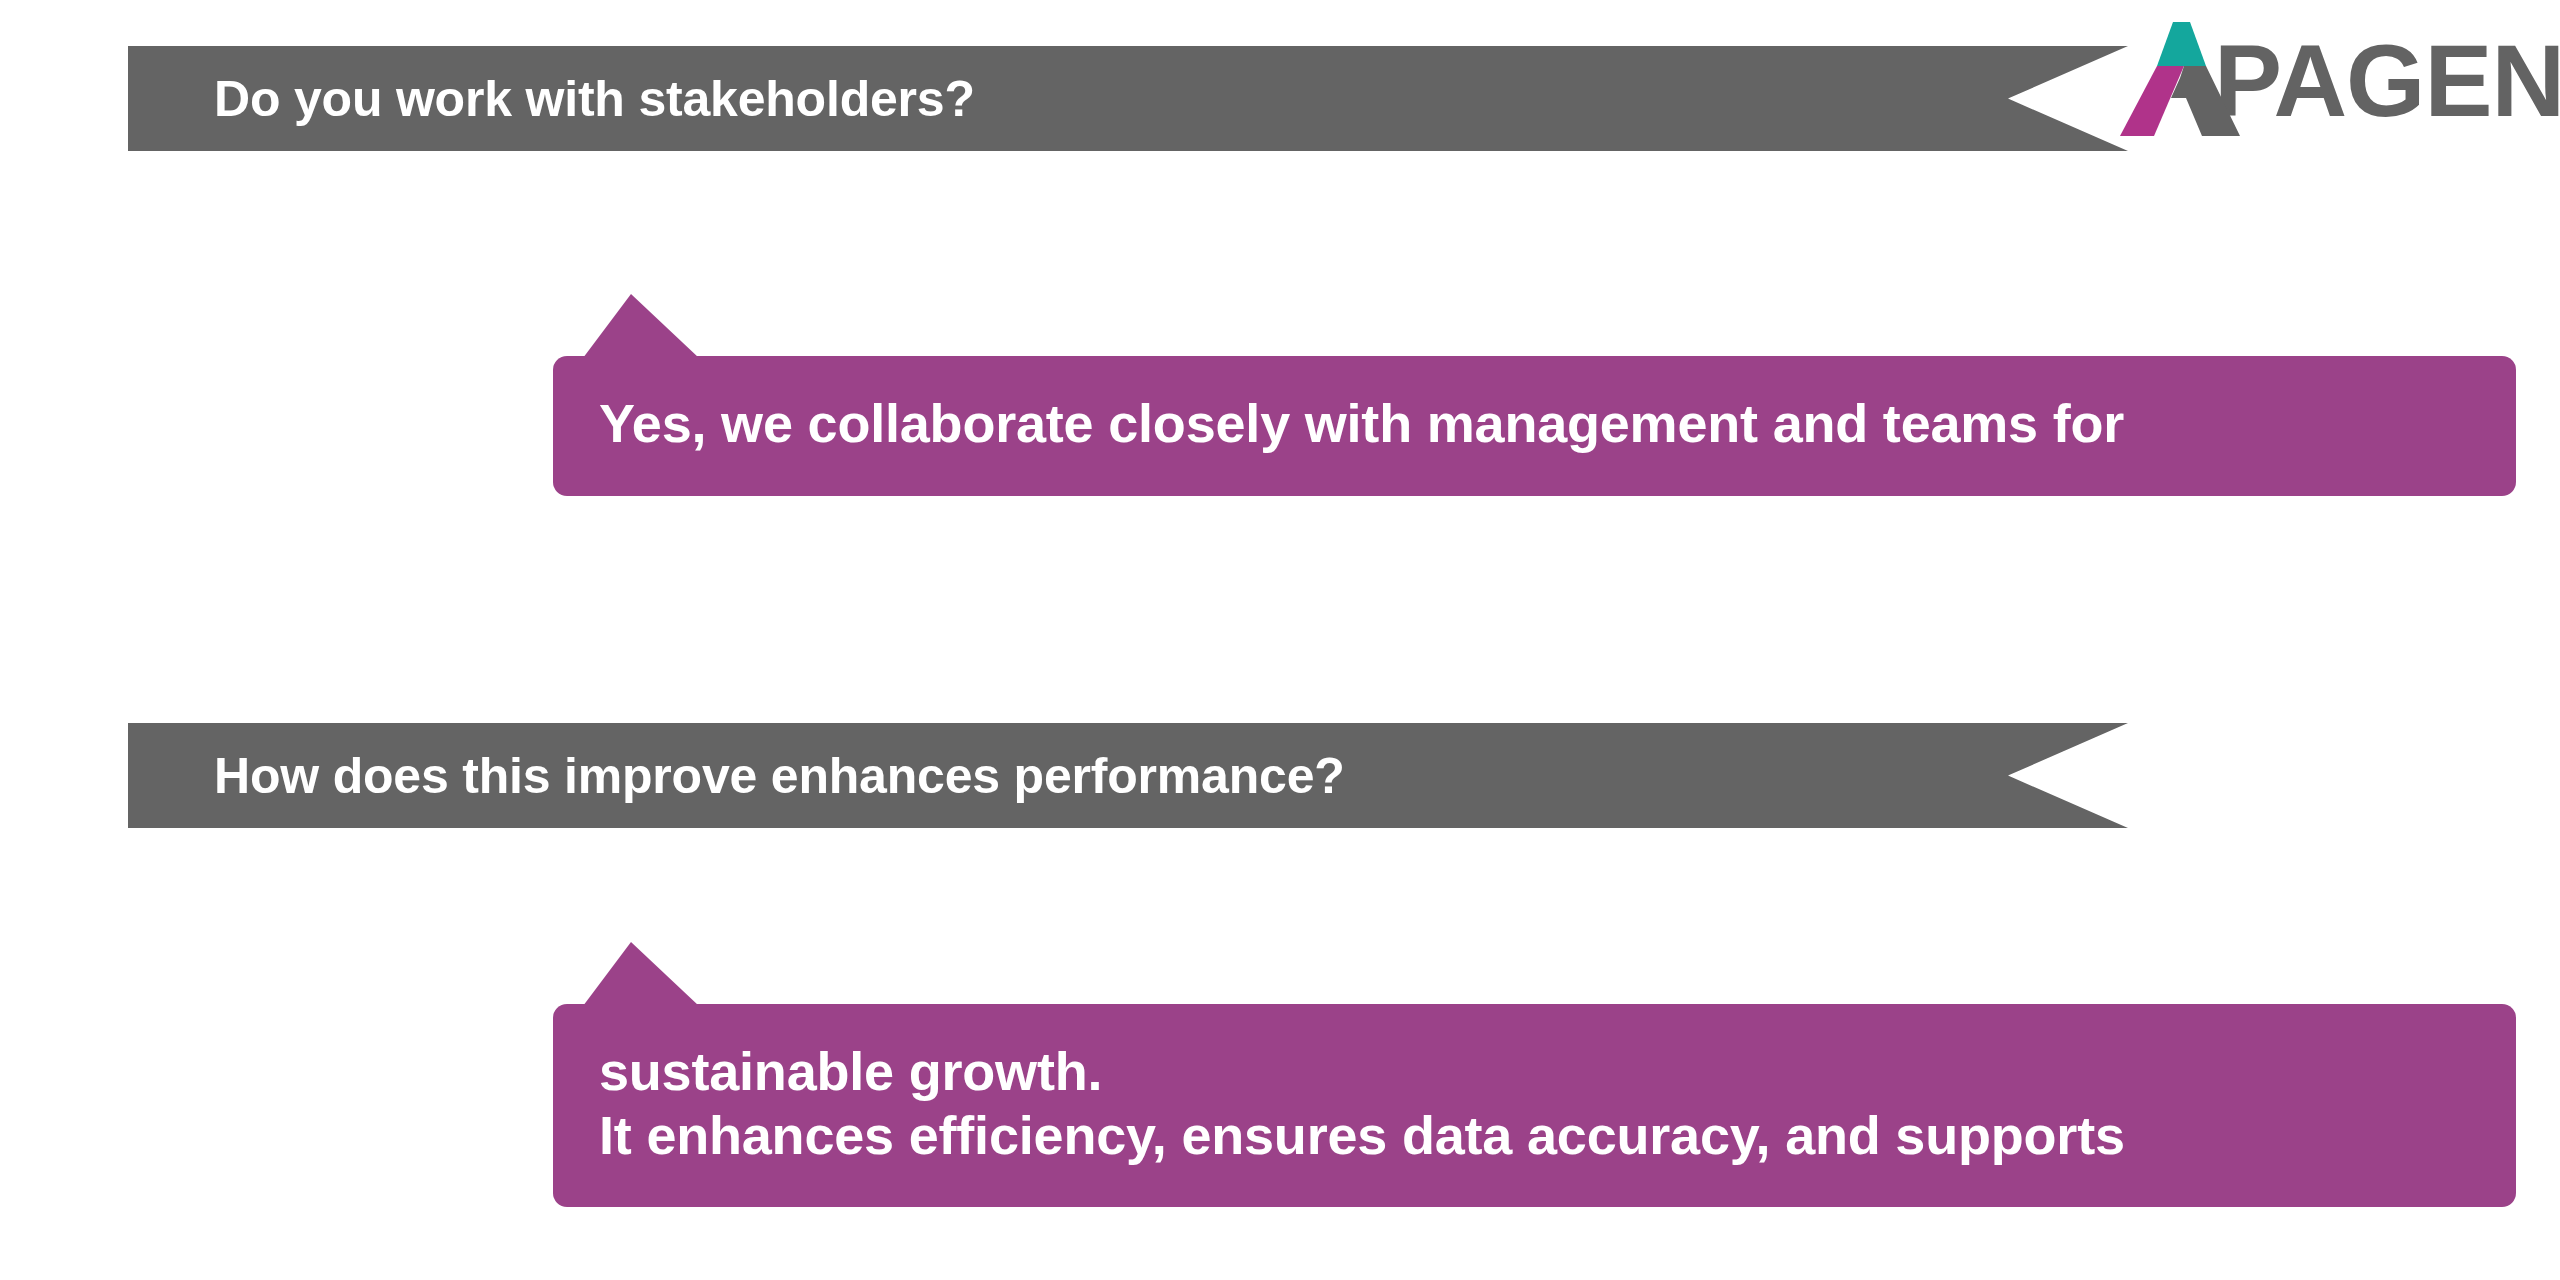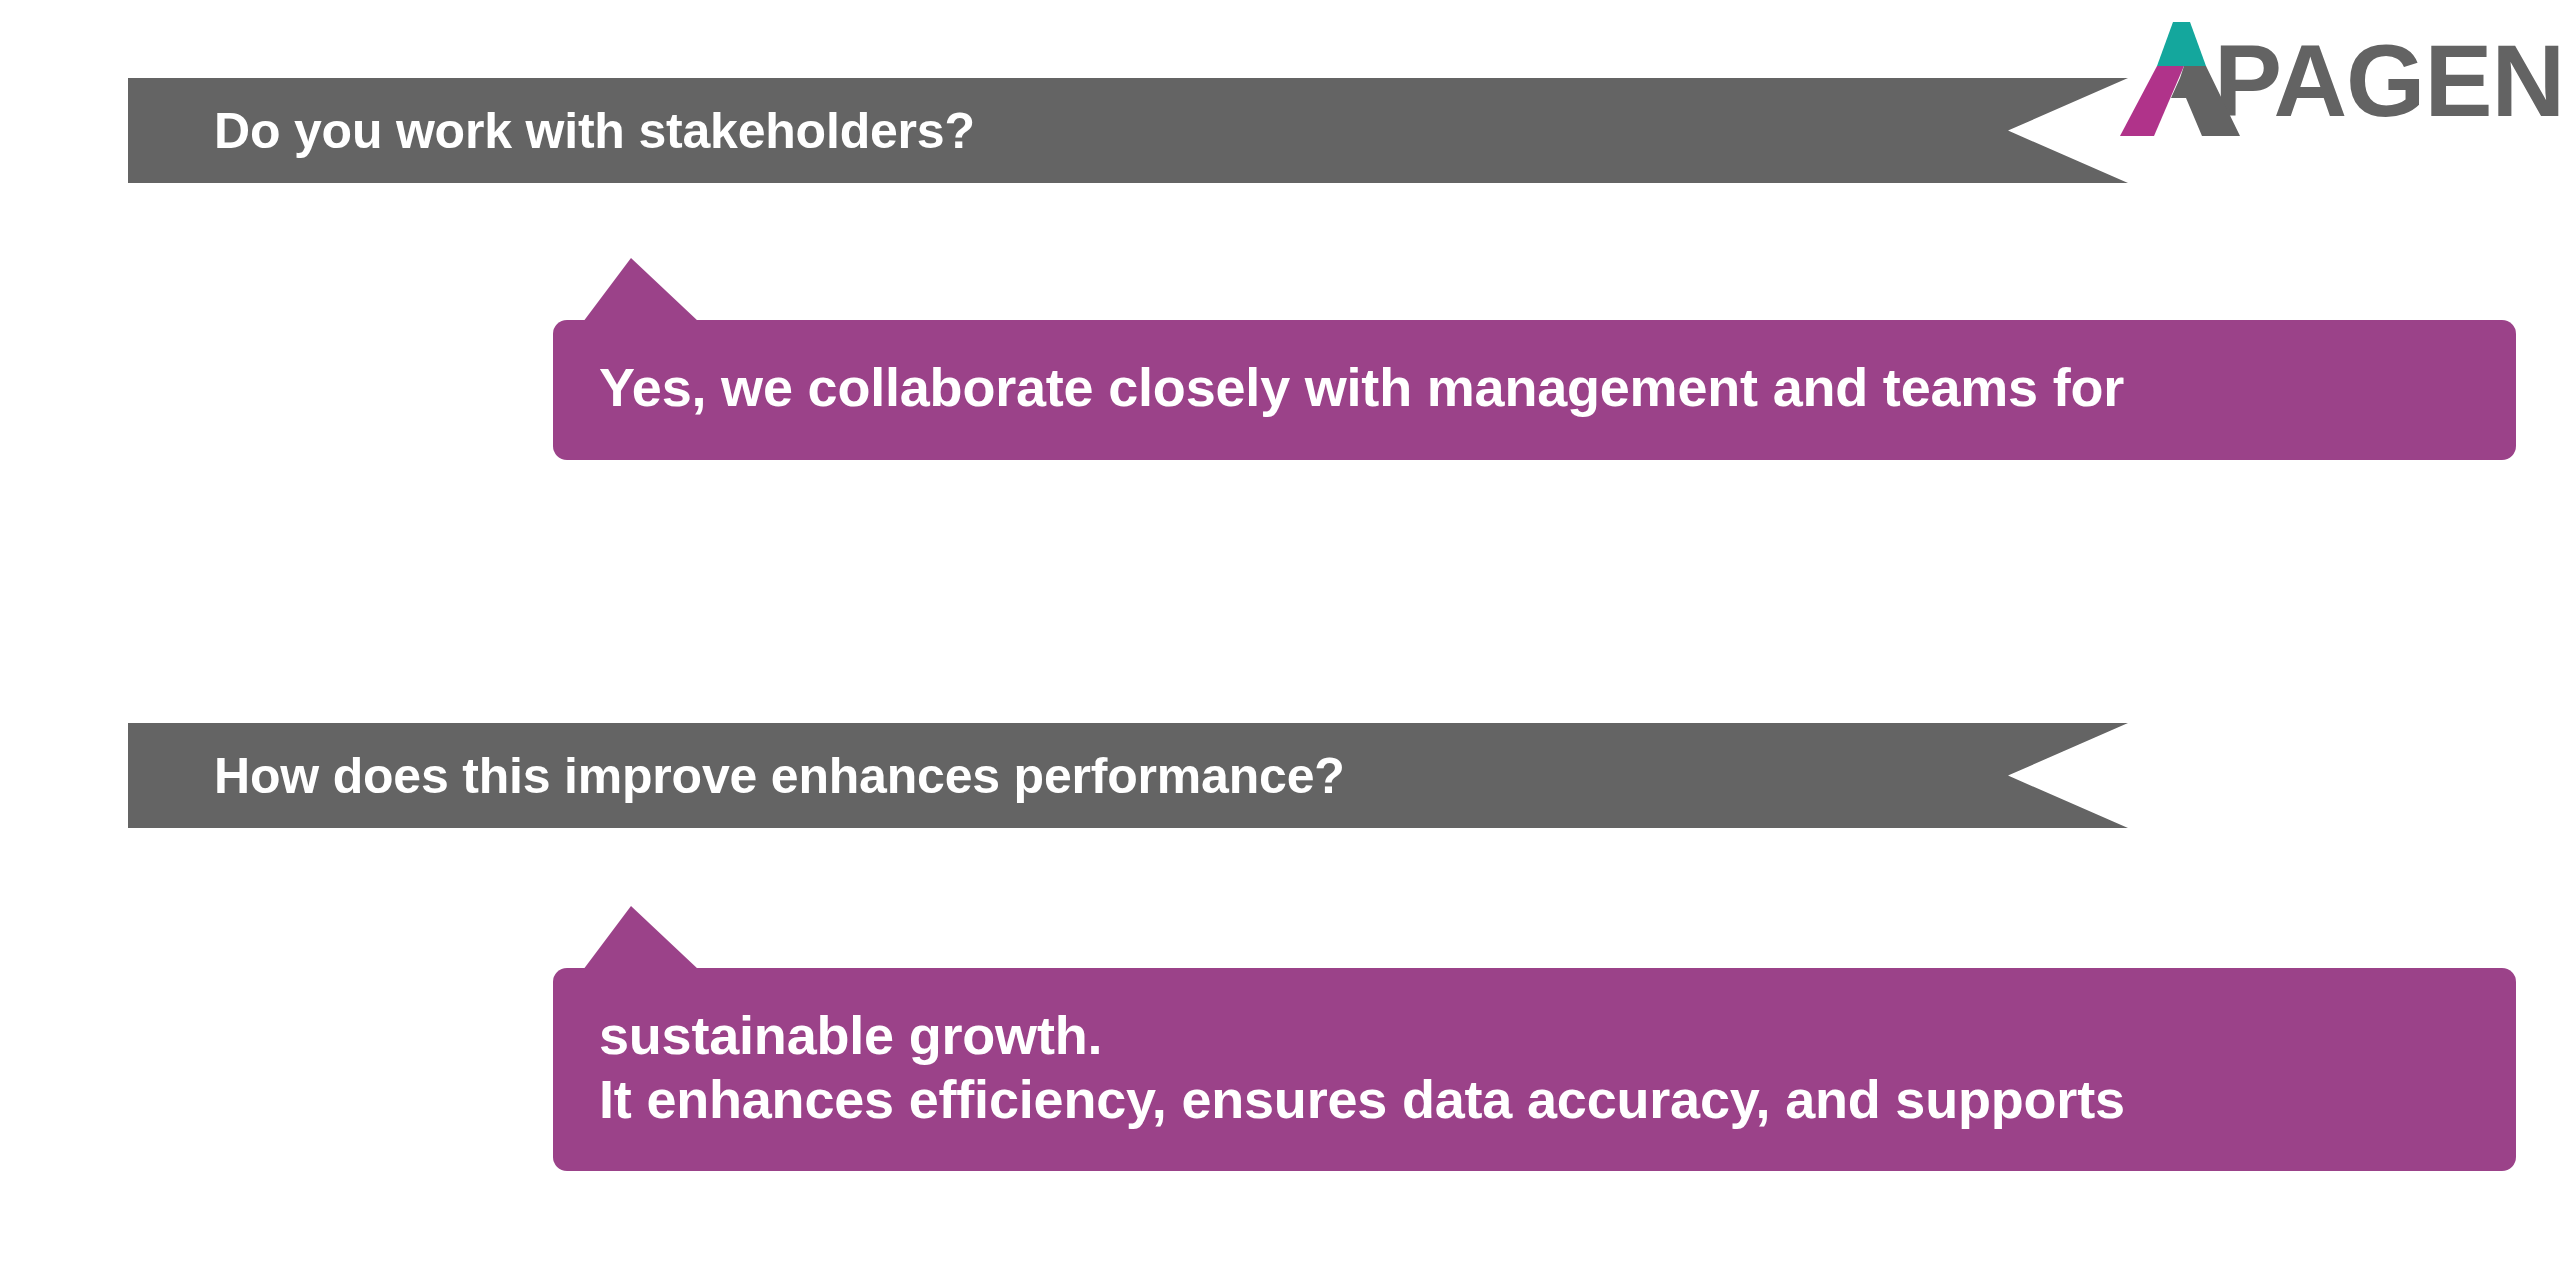--- a/index.html
+++ b/index.html
@@ -84,20 +84,21 @@
 
   
   .answer-bubble {
     position: absolute;
     left: 553px;
     width: 1963px;
     background: #9B4289;
     border-radius: 14px;
     box-sizing: border-box;
     padding: 36px 46px 40px 46px;
+    margin-top: 36px;
   }
   .answer-tail {
     position: absolute;
     top: -62px;
     left: 30px;
     width: 0;
     height: 0;
     border-left: 48px solid transparent;
     border-right: 68px solid transparent;
     border-bottom: 64px solid #9B4289;
@@ -126,21 +127,21 @@
         <polygon points="39,48 66,48 36,118 2,118" fill="#B0338A"></polygon>
 
         <polygon points="66,48 88,48 122,118 84,118 68,80 53,80 62,60" fill="#636363"></polygon>
       </svg>
     </div>
     <div class="logo-word">PAGEN</div>
   </div>
 
   <div class="qa-block" style="top:0;">
 
-    <div class="question-banner" style="top:46px;margin-top:32px;">
+    <div class="question-banner" style="top:46px;">
       <span class="question-text">Do you work with stakeholders?</span>
     </div>
 
     <div class="answer-bubble" style="top:320px;">
       <span class="answer-tail"></span>
       <div class="answer-text">
         <span class="line">Yes, we collaborate closely with management and teams for</span>
       </div>
     </div>
   </div>

